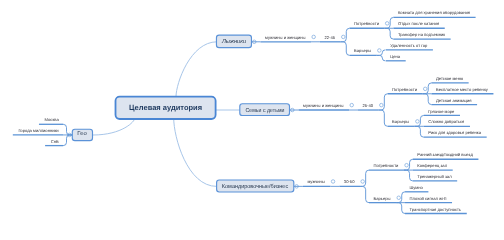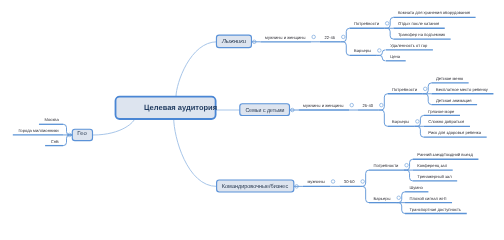--- a/index.html
+++ b/index.html
@@ -111,21 +111,21 @@
         <path d="M45.10 145.60H63.20" fill="none" stroke="#5b93d6" stroke-width="1.3" stroke-linecap="butt"></path>
       </g>
       <g>
         <rect x="115.50" y="96.60" width="100.10" height="22.40" rx="4.2" ry="4.2" fill="#dde4ef" stroke="#4a86d4" stroke-width="1.8"></rect>
         <rect x="216.45" y="35.14" width="35.00" height="12.55" rx="2.6" ry="2.6" fill="#dde4ef" stroke="#5b92d8" stroke-width="1.15"></rect>
         <rect x="239.80" y="103.70" width="49.70" height="11.85" rx="2.6" ry="2.6" fill="#dde4ef" stroke="#5b92d8" stroke-width="1.15"></rect>
         <rect x="216.60" y="180.00" width="77.20" height="11.95" rx="2.6" ry="2.6" fill="#dde4ef" stroke="#5b92d8" stroke-width="1.15"></rect>
         <rect x="72.30" y="129.25" width="20.20" height="11.40" rx="2.6" ry="2.6" fill="#dde4ef" stroke="#5b92d8" stroke-width="1.15"></rect>
       </g>
     </svg>
-<div class="boxlabel root-label" style="left: 165.55px; top: 108px; margin-left: 15px;">Целевая аудитория</div>
+<div class="boxlabel root-label" style="left: 165.55px; top: 108px;">Целевая аудитория</div>
     <div class="txt" style="left: 265.05px; top: 39.86px;">мужчины и женщины</div>
     <div class="txt" style="left: 324.47px; top: 39.86px;">22-45</div>
     <div class="txt" style="left: 354.07px; top: 26.3px;">Потребности</div>
     <div class="txt" style="left: 397.96px; top: 15.45px;">Комната для хранения оборудования</div>
     <div class="txt" style="left: 397.96px; top: 26.3px;">Отдых после катания</div>
     <div class="txt" style="left: 397.96px; top: 37.15px;">Трансфер на подъемник</div>
     <div class="txt" style="left: 354.07px; top: 53.42px;">Барьеры</div>
     <div class="txt" style="left: 390.13px; top: 48px;">Удаленность от гор</div>
     <div class="txt" style="left: 390.13px; top: 58.85px;">Цена</div>
     <div class="boxlabel branch-label italic" style="left: 233.95px; top: 43.41px; transform: translate(-50%, -50%) scaleX(0.9983);">Лыжники</div>

